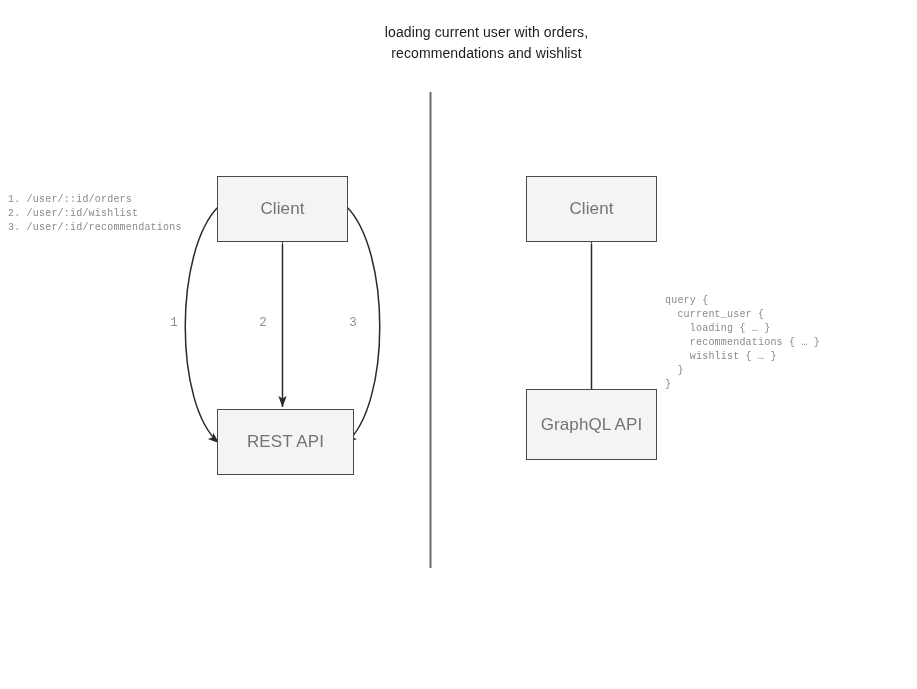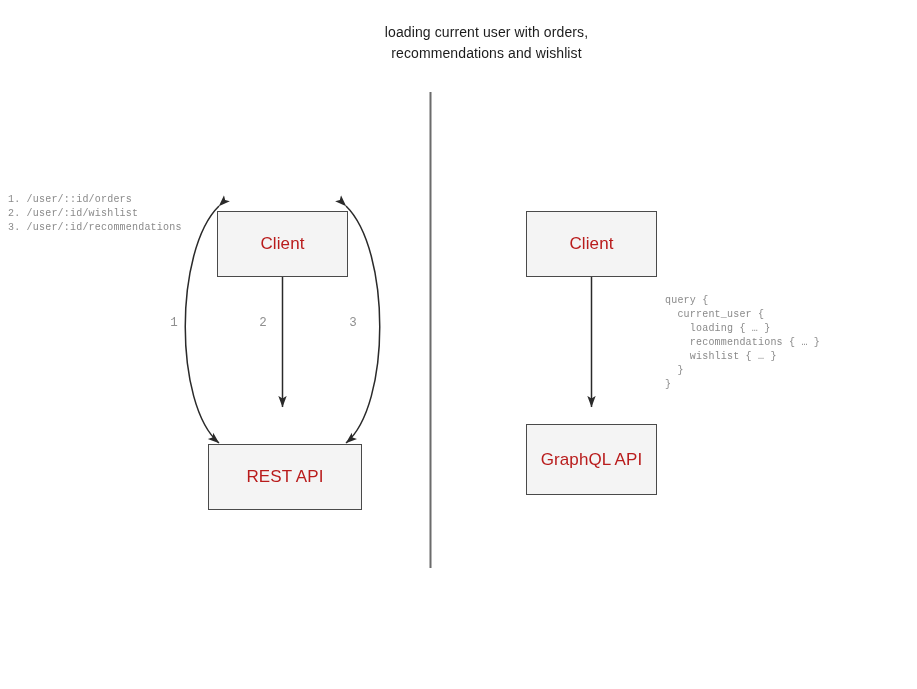--- a/index.html
+++ b/index.html
@@ -42,26 +42,25 @@
   
   .node {
     position: absolute;
     box-sizing: border-box;
     background: #f4f4f4;
     border: 1.6px solid #4a4a4a;
     display: flex;
     align-items: center;
     justify-content: center;
     font-size: 17px;
-    color: #b91c1c;
+    color: #737373;
     letter-spacing: 0.1px;
-    margin-top: 35px;
   }
   .node-client-left  { left: 217px; top: 176px; width: 131px; height: 66px; }
-  .node-rest         { left: 208px; top: 409px; width: 154px; height: 66px; }
+  .node-rest         { left: 217px; top: 409px; width: 137px; height: 66px; }
   .node-client-right { left: 526px; top: 176px; width: 131px; height: 66px; }
   .node-graphql      { left: 526px; top: 389px; width: 131px; height: 71px; }
 
   
   .mono {
     position: absolute;
     font-family: "Liberation Mono", "DejaVu Sans Mono", monospace;
     font-size: 10px;
     line-height: 14px;
     color: #8a8a8a;

